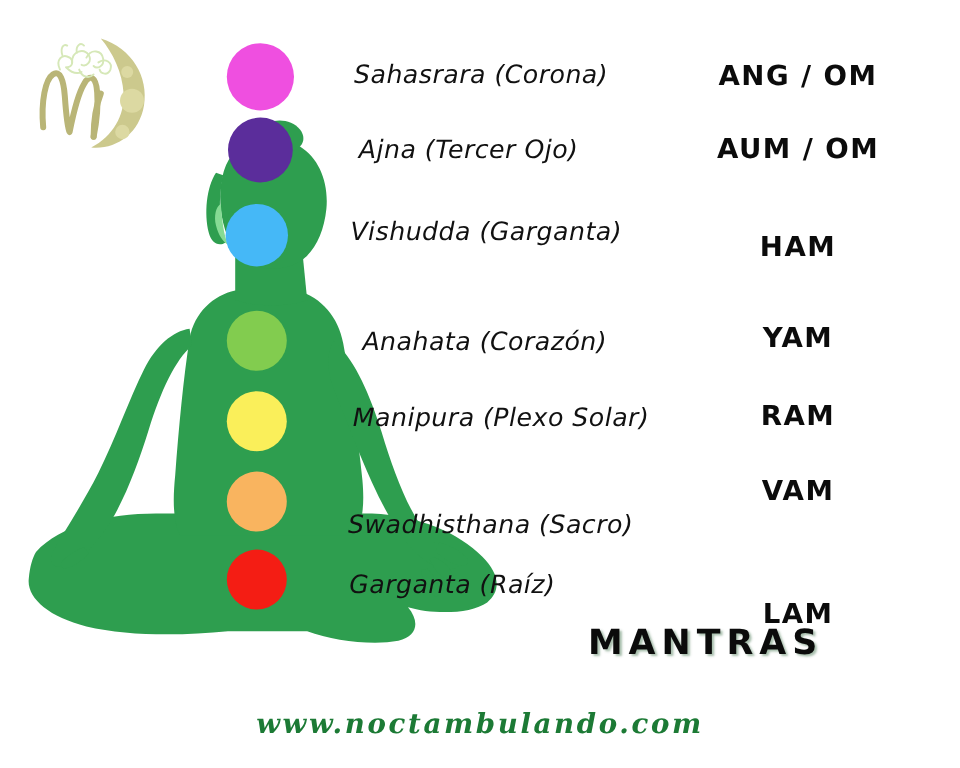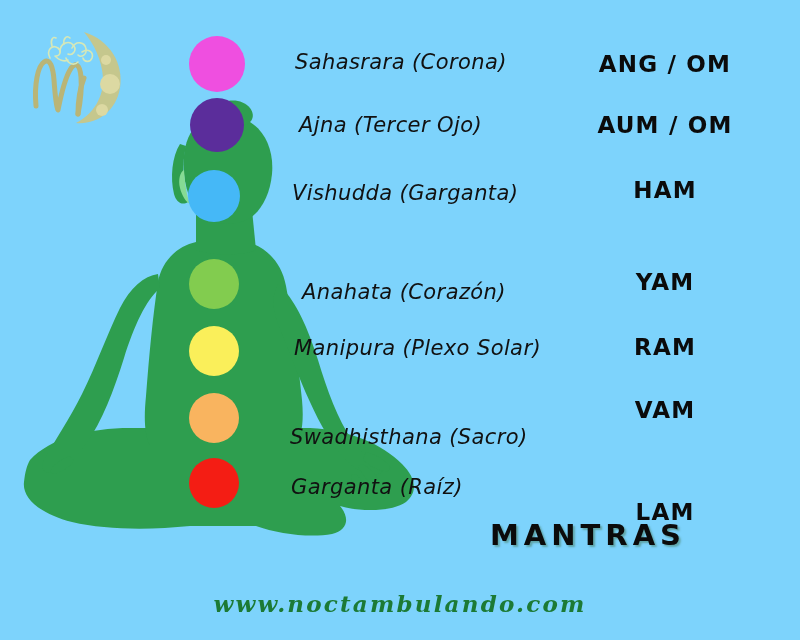--- a/index.html
+++ b/index.html
@@ -4,21 +4,21 @@
 <style>
   html, body {
     margin: 0;
     padding: 0;
     background: #86db94;
   }
   #canvas {
     position: relative;
     width: 800px;
     height: 640px;
-    background: #7dd3fc;
+    background: #ffffff;
     overflow: hidden;
     font-family: "DejaVu Sans", sans-serif;
   }
 
   
   #logo {
     position: absolute;
     left: 22px;
     top: 22px;
     width: 106px;
@@ -229,30 +229,30 @@
       <div class="chakra" style="left: 189px; top: 259px; width: 50px; height: 50px; background: rgb(130, 204, 79);"></div>
       <div class="chakra" style="left: 189px; top: 326px; width: 50px; height: 50px; background: rgb(250, 239, 90);"></div>
       <div class="chakra" style="left: 189px; top: 393px; width: 50px; height: 50px; background: rgb(249, 180, 95);"></div>
       <div class="chakra" style="left: 189px; top: 458px; width: 50px; height: 50px; background: rgb(244, 29, 20);"></div>
     </div>
 
   <div id="chakra-labels">
       <div class="chakra-label" style="left: 295px; top: 62px;">Sahasrara (Corona)</div>
       <div class="chakra-label" style="left: 299px; top: 125px;">Ajna (Tercer Ojo)</div>
       <div class="chakra-label" style="left: 292px; top: 193px;">Vishudda (Garganta)</div>
-      <div class="chakra-label" style="left: 302px; top: 292px;">Anahata (Corazón)</div>
+      <div class="chakra-label" style="left: 302px; top: 285px;">Anahata (Corazón)</div>
       <div class="chakra-label" style="left: 294px; top: 348px;">Manipura (Plexo Solar)</div>
       <div class="chakra-label" style="left: 290px; top: 437px; text-align: right;">Swadhisthana (Sacro)</div>
       <div class="chakra-label" style="left: 291px; top: 487px;">Garganta (Raíz)</div>
     </div>
 
   <div id="mantra-list">
       <div class="mantra" style="left: 665px; top: 64px;">ANG / OM</div>
       <div class="mantra" style="left: 665px; top: 125px;">AUM / OM</div>
-      <div class="mantra" style="left: 665px; top: 190px;">HAM</div>
+      <div class="mantra" style="left: 665px; top: 206px;">HAM</div>
       <div class="mantra" style="left: 665px; top: 282px;">YAM</div>
       <div class="mantra" style="left: 665px; top: 347px;">RAM</div>
       <div class="mantra" style="left: 665px; top: 410px;">VAM</div>
       <div class="mantra" style="left: 665px; top: 512px;">LAM</div>
     </div>
 
   <div id="site-url">www.noctambulando.com</div>
 
   <div id="mantras-heading">MANTRAS</div>
 

